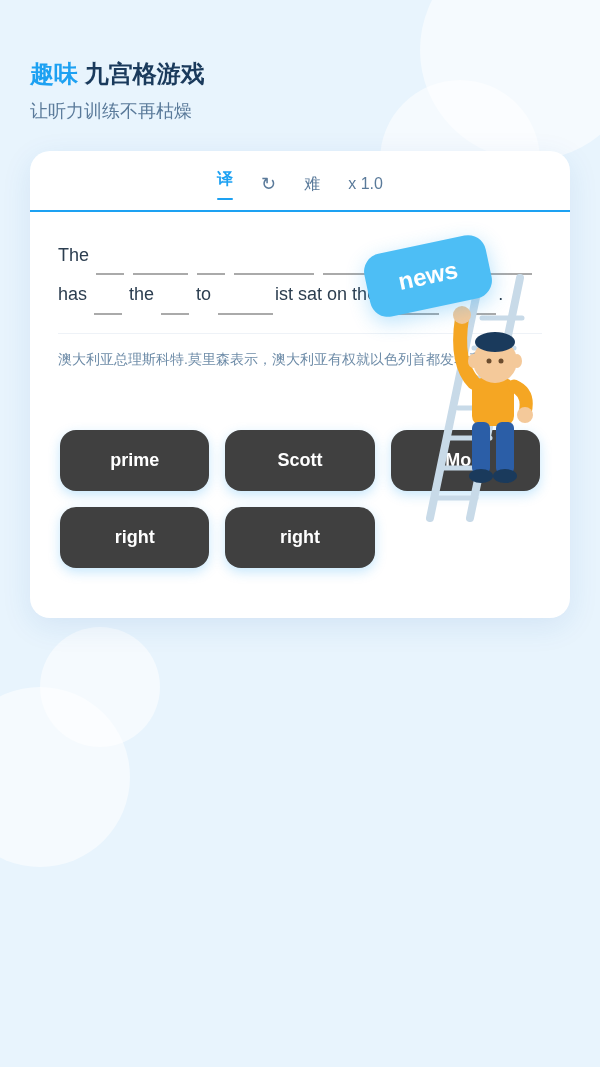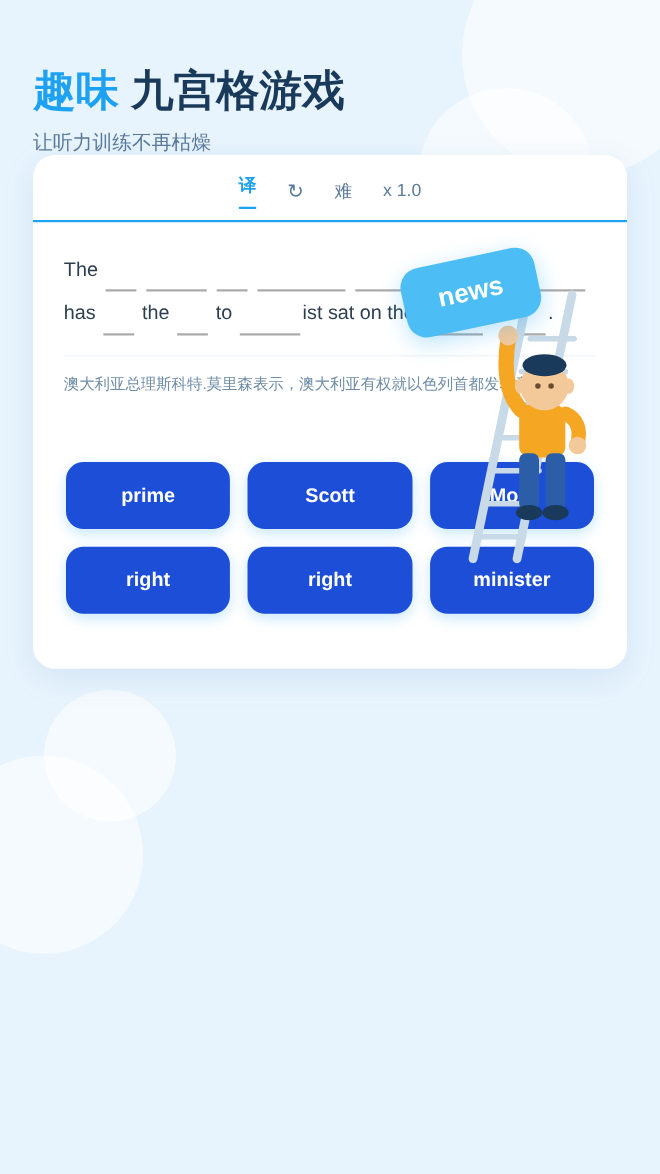--- a/index.html
+++ b/index.html
@@ -38,32 +38,33 @@
     }
 
     .page-wrapper {
       position: relative;
       z-index: 1;
       padding: 60px 30px 40px 30px;
     }
 
     
     .header-title {
-      font-size: 39px;
+      font-size: 24px;
       font-weight: 700;
       color: #1a3a5c;
       margin-bottom: 10px;
       line-height: 1.2;
     }
     .header-title .highlight {
       color: #1da1f2;
     }
     .header-subtitle {
       font-size: 18px;
       color: #5a7a9a;
+      margin-bottom: 28px;
     }
 
     
     .card {
       background: #ffffff;
       border-radius: 20px;
       padding: 0 0 30px 0;
       box-shadow: 0 8px 30px rgba(30,100,180,0.10);
       position: relative;
       overflow: visible;
@@ -135,21 +136,21 @@
 
     
     .word-grid {
       display: grid;
       grid-template-columns: 1fr 1fr 1fr;
       gap: 16px;
       padding: 18px 30px 20px 30px;
       margin-top: 30px;
     }
     .word-btn {
-      background: #1d4ed8;
+      background: #404040;
       color: #fff;
       font-size: 18px;
       font-weight: 600;
       border: none;
       border-radius: 16px;
       padding: 20px 10px;
       cursor: pointer;
       text-align: center;
       box-shadow: 0 4px 12px rgba(29,161,242,0.25);
       transition: background 0.15s;
@@ -277,17 +278,16 @@
         <ellipse cx="117" cy="143" rx="5" ry="7" fill="#f4c99a"></ellipse>
       </svg>
     </div>
 
     <div class="word-grid">
       <button class="word-btn">prime</button>
       <button class="word-btn">Scott</button>
       <button class="word-btn">Morr</button>
       <button class="word-btn">right</button>
       <button class="word-btn">right</button>
-      <button class="word-btn">minister</button>
     </div>
 
   </div>
 </div>
 
 </body></html>

